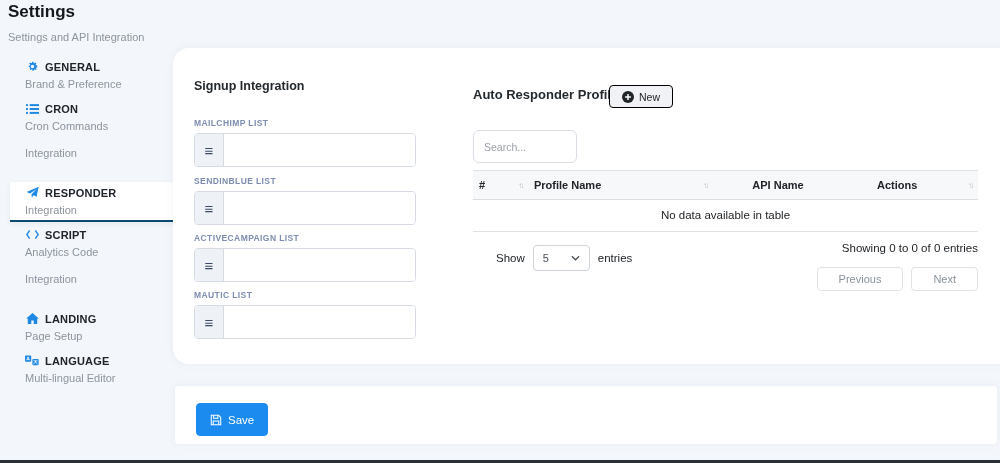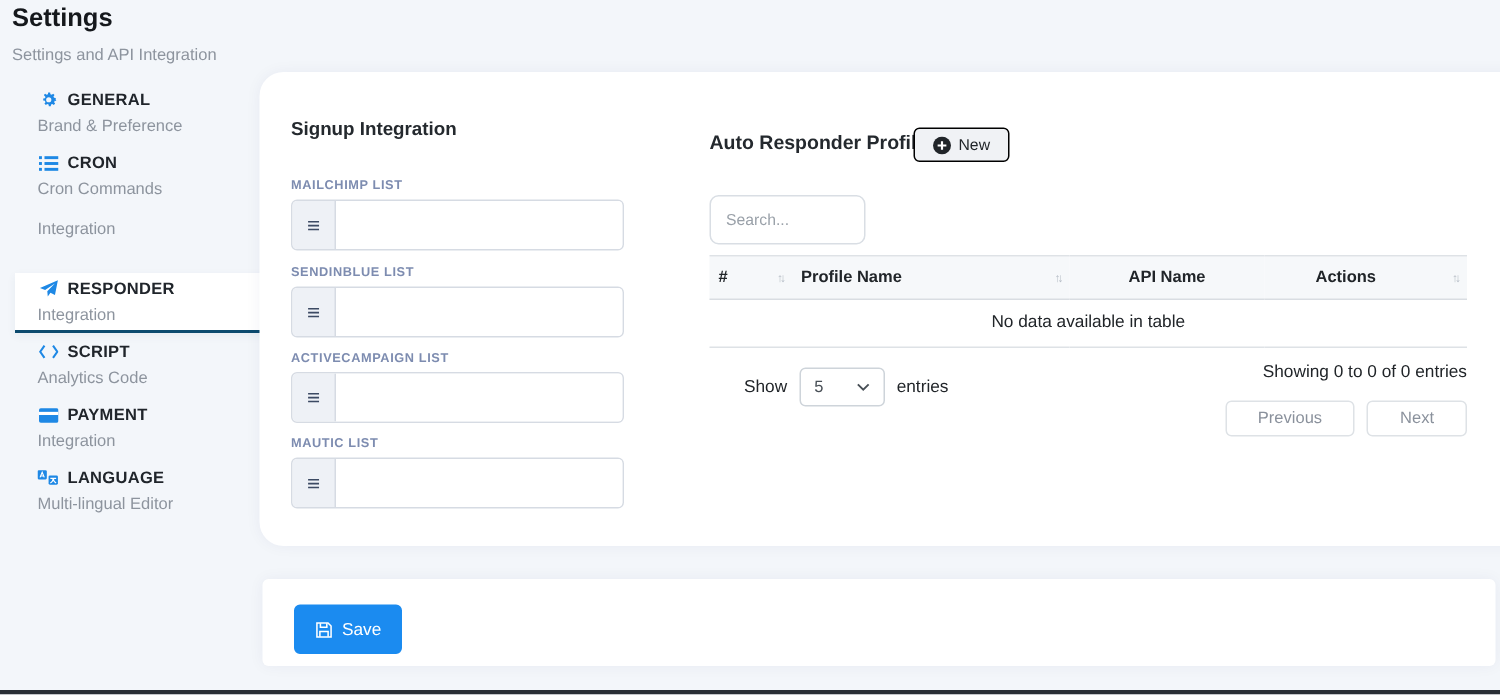--- a/index.html
+++ b/index.html
@@ -137,32 +137,34 @@
         <svg width="13" height="11" viewBox="0 0 16 12" stroke="#1e88e5" fill="none" stroke-width="1.7">
             <path d="M4.5 1L1 6l3.5 5M11.5 1L15 6l-3.5 5"></path>
           </svg>
       </span>
       <span class="label">SCRIPT</span>
     </div>
     <div class="sub">Analytics Code</div>
   </div>
 
   <div class="nav-item">
-    <div class="row1">
-      <span class="icon">
-        <svg width="13" height="10" viewBox="0 0 16 12">
-            <rect width="16" height="12" rx="1.5" fill="#1e88e5"></rect>
-            <rect y="3" width="16" height="2.6" fill="#fff"></rect>
-          </svg>
-      </span>
-      <span class="label">PAYMENT</span>
-    </div>
     <div class="sub">Integration</div>
   </div>
 
+  <div class="nav-item">
+    <div class="row1">
+      <span class="icon">
+        <svg width="13" height="11" viewBox="0 0 16 14">
+            <path fill="#1e88e5" d="M8 0L0 7h2v7h4.4V9.4h3.2V14H14V7h2z"></path>
+          </svg>
+      </span>
+      <span class="label">LANDING</span>
+    </div>
+    <div class="sub">Page Setup</div>
+  </div>
 
   <div class="nav-item">
     <div class="row1">
       <span class="icon">
         <svg width="14" height="11" viewBox="0 0 18 13">
             <rect width="8" height="8" rx="1.2" fill="#1e88e5"></rect>
             <rect x="9.5" y="4.5" width="8" height="8" rx="1.2" fill="#1e88e5"></rect>
             <path d="M2.2 6.2L4 1.8l1.8 4.4M2.8 5h2.4" stroke="#fff" stroke-width="1" fill="none"></path>
             <path d="M11 7h5M13.5 7c0 2-1.5 3.5-2.5 4M13.5 7c0 2 1.5 3.5 2.5 4" stroke="#fff" stroke-width="1" fill="none"></path>
           </svg>

